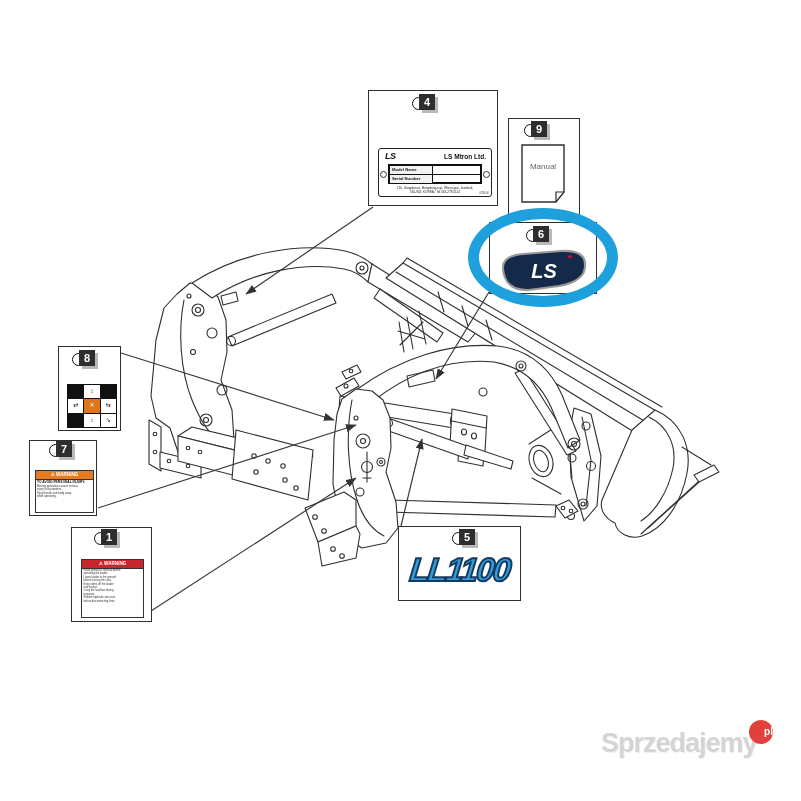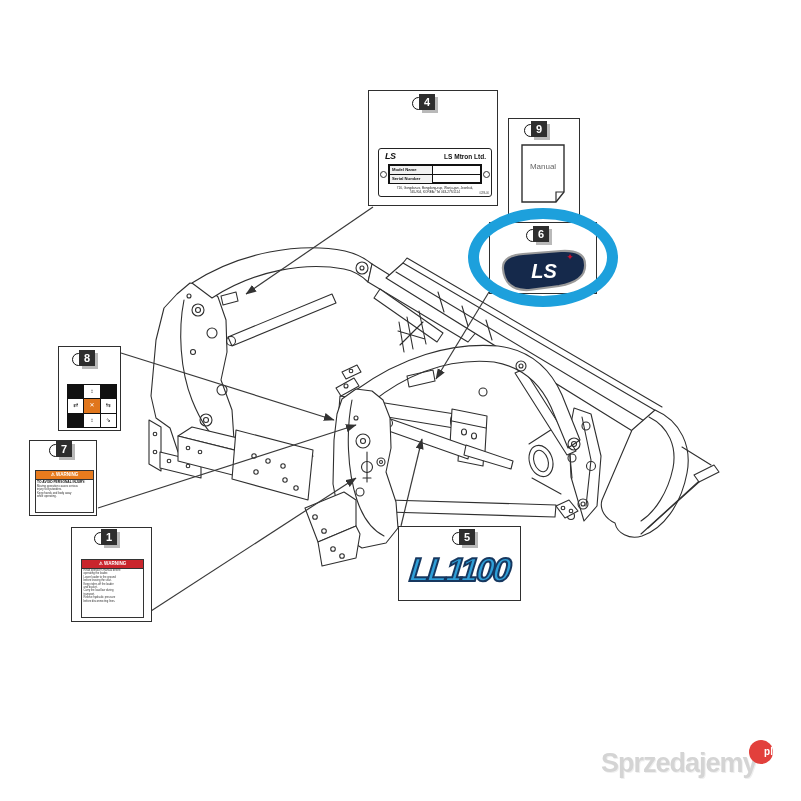--- a/index.html
+++ b/index.html
@@ -48,21 +48,21 @@
          display:grid;grid-template-columns:repeat(3,1fr);grid-template-rows:repeat(3,1fr);gap:1px;}
   .g-cell{font-size:6px;line-height:12px;text-align:center;color:#222;overflow:hidden;}
   .g-light{background:#fff;}
   .g-dark{background:#111;color:#111;}
   .g-orange{background:#e0761c;color:#fff;}
   
   .ll-logo{position:absolute;left:0;right:0;top:24px;text-align:center;
            font-size:33px;font-weight:bold;font-style:italic;letter-spacing:-2px;
            color:#2f9fd8;-webkit-text-stroke:2px #16375f;transform:skewX(-6deg);}
   
-  .wm{position:absolute;left:601px;top:748px;z-index:5;}
+  .wm{position:absolute;left:601px;top:728px;z-index:5;}
   .wm-text{font-size:27px;font-weight:bold;color:#d4d4d4;letter-spacing:-1px;
            text-shadow:1px 1px 0 #efefef;}
   .wm-badge{position:absolute;left:148px;top:-8px;width:24px;height:24px;background:#e2403c;
             border-radius:50%;color:#fff;font-size:10px;font-weight:bold;text-align:right;
             line-height:24px;}
 </style>
 </head>
 <body>
 
 <svg class="diagram" width="801" height="801" viewBox="0 0 801 801">

